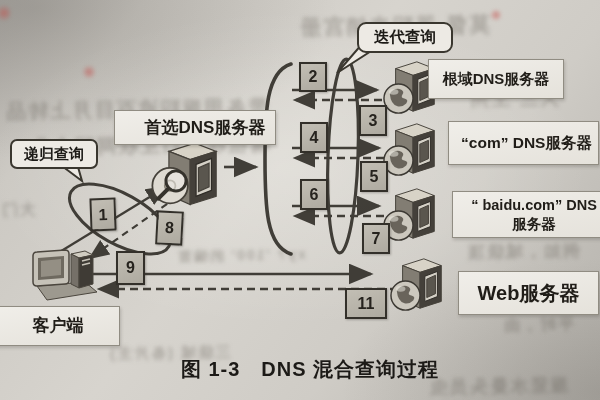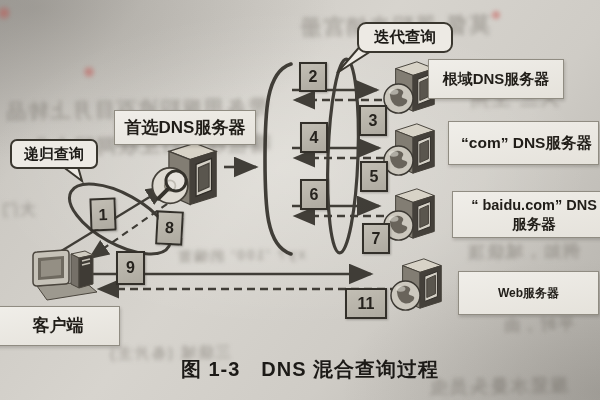--- a/index.html
+++ b/index.html
@@ -61,26 +61,26 @@
   .s8{left:156px;top:211px;width:23px;height:30px;transform:rotate(3deg);}
   .s9{left:116px;top:251px;width:25px;height:30px;}
   .s10{left:345px;top:288px;width:38px;height:27px;}
 
   .label{
     position:absolute; display:flex; align-items:center; justify-content:center;
     text-align:center; background:linear-gradient(170deg,#f0eee9,#e5e2db);
     border:1.5px solid #908c82; color:#201d18; font-weight:bold;
     box-shadow:1px 2px 3px rgba(60,56,50,.22); line-height:1.25;
   }
-  .l-pref{left:114px;top:110px;width:140px;height:33px;font-size:17px;}
+  .l-pref{left:114px;top:110px;width:140px;height:33px;font-size:17px;padding-left:20px;}
   .l-client{left:-4px;top:306px;width:122px;height:38px;font-size:17px;}
   .l-root{left:428px;top:59px;width:134px;height:38px;font-size:15px;}
   .l-com{left:448px;top:121px;width:143px;height:42px;font-size:15.5px;padding-left:6px;}
   .l-baidu{left:452px;top:191px;width:146px;height:45px;font-size:14.5px;flex-direction:column;padding-left:8px;}
-  .l-web{left:458px;top:271px;width:139px;height:42px;font-size:12px;}
+  .l-web{left:458px;top:271px;width:139px;height:42px;font-size:20px;}
 
   .bubble{
     position:absolute; display:flex; align-items:center; justify-content:center;
     background:#edeae4; border:2px solid #3a372f; border-radius:7px;
     color:#1d1b17; font-weight:bold; z-index:6;
   }
   .bub-rec{left:10px;top:139px;width:84px;height:26px;font-size:15px;}
   .bub-iter{left:357px;top:22px;width:92px;height:27px;font-size:15.5px;border-radius:9px;}
   svg.tails{position:absolute;left:0;top:0;width:600px;height:400px;z-index:5;}
 

